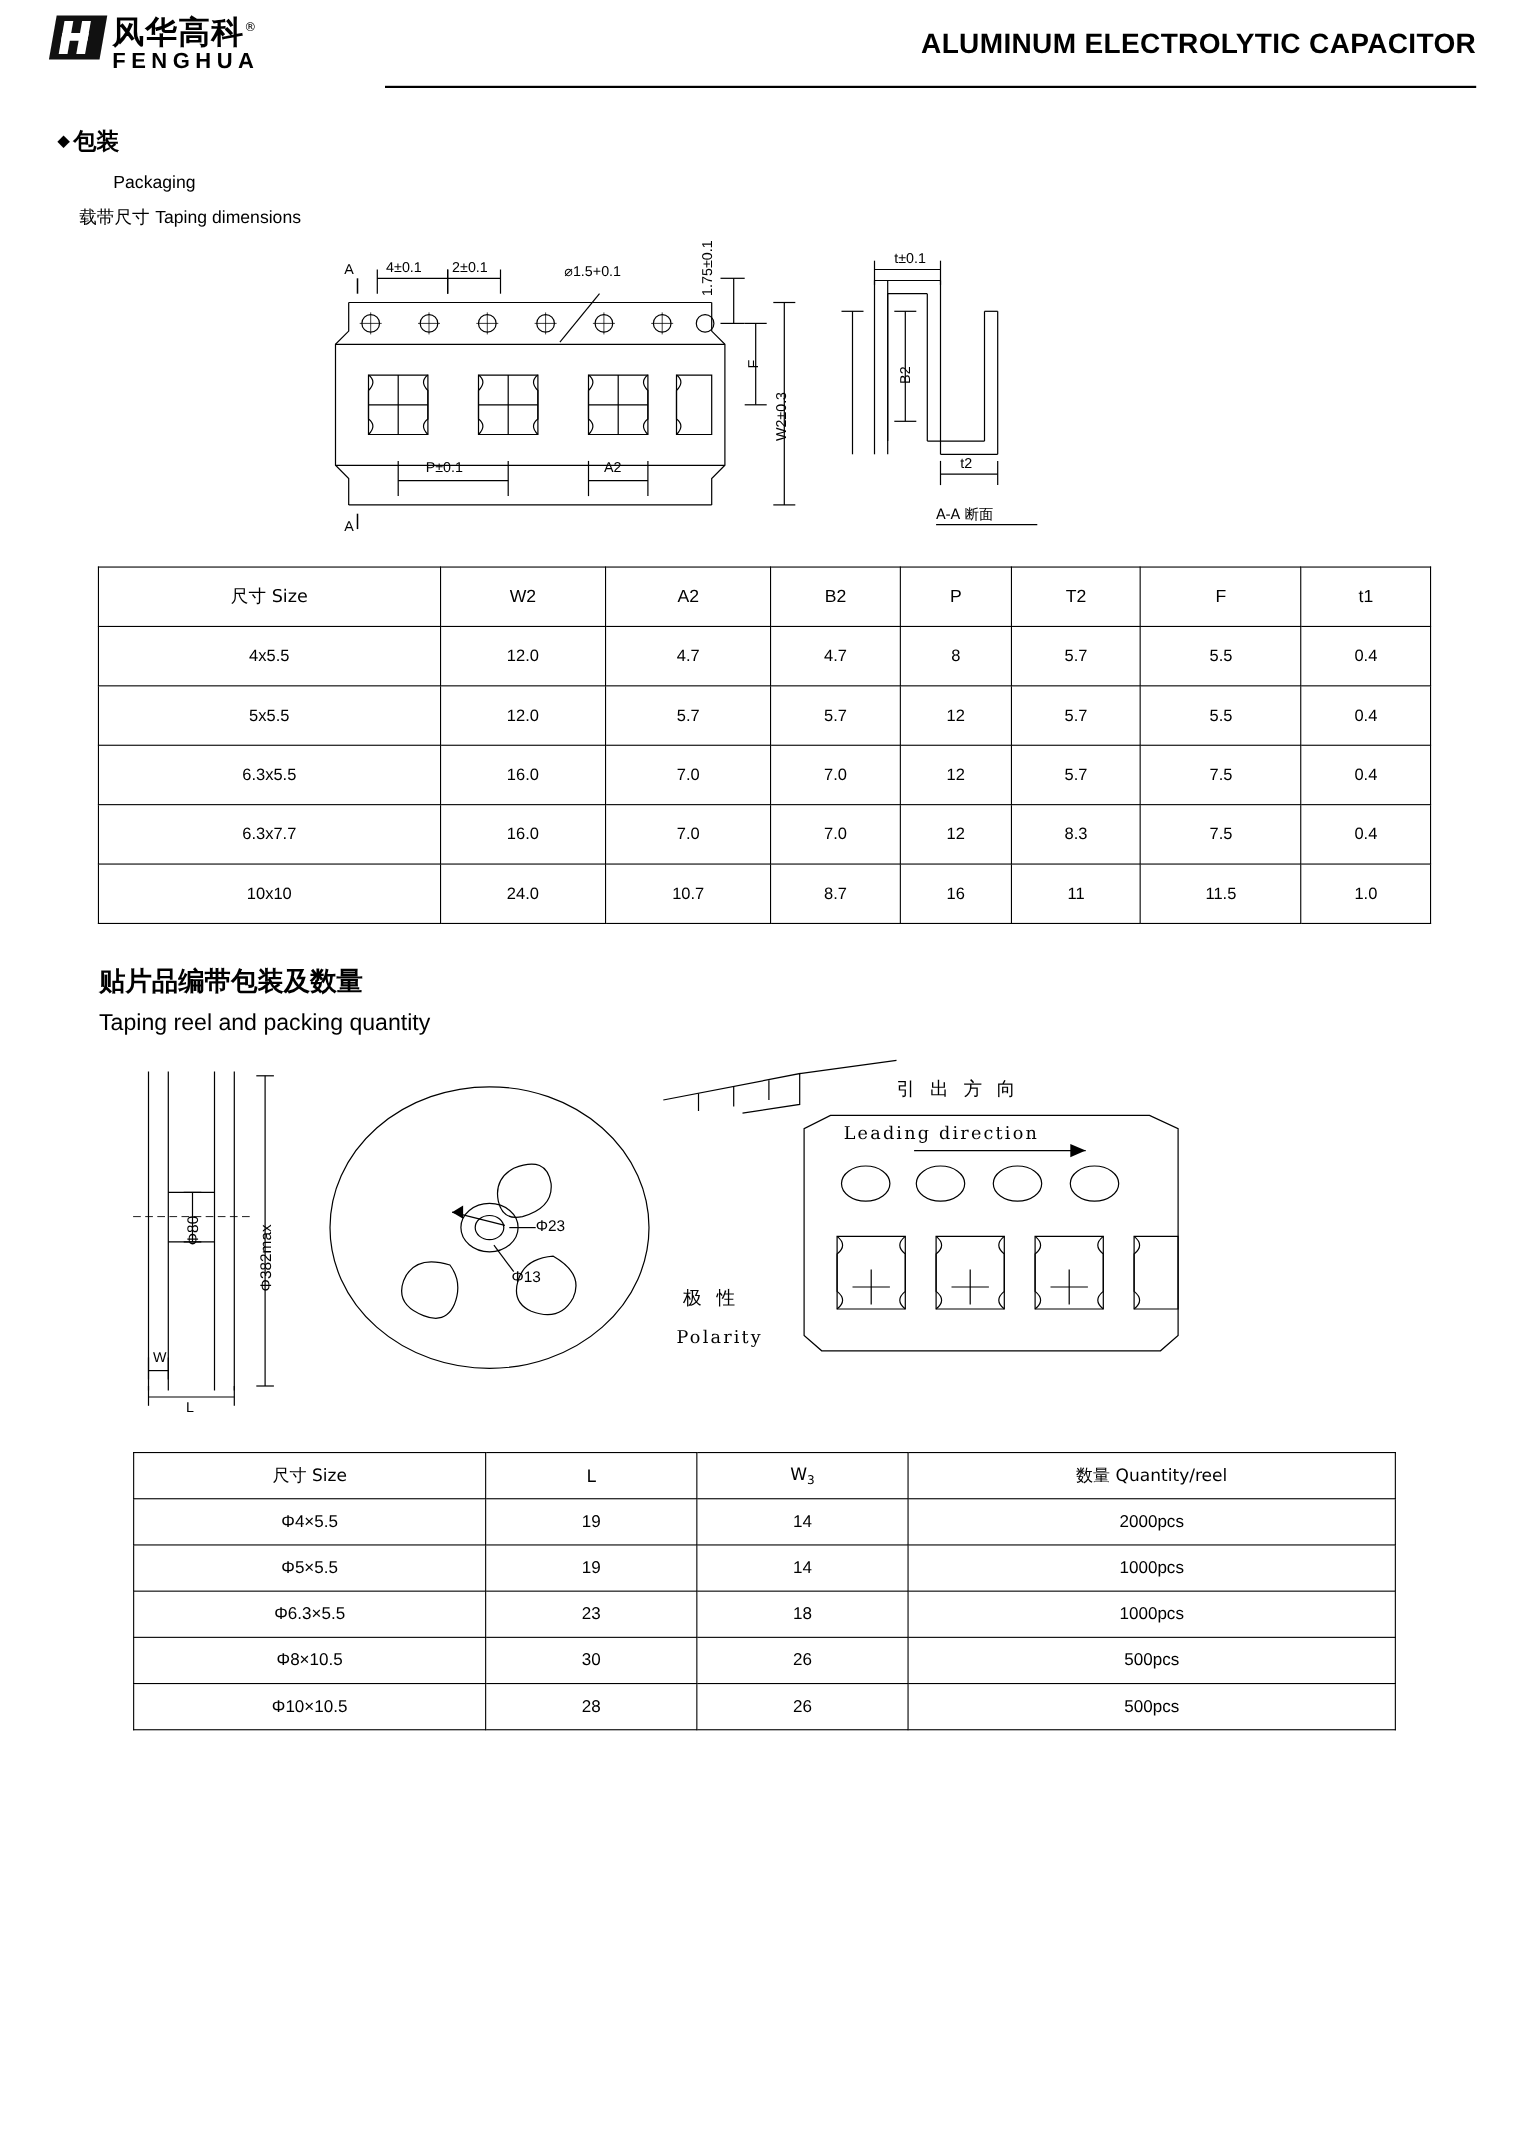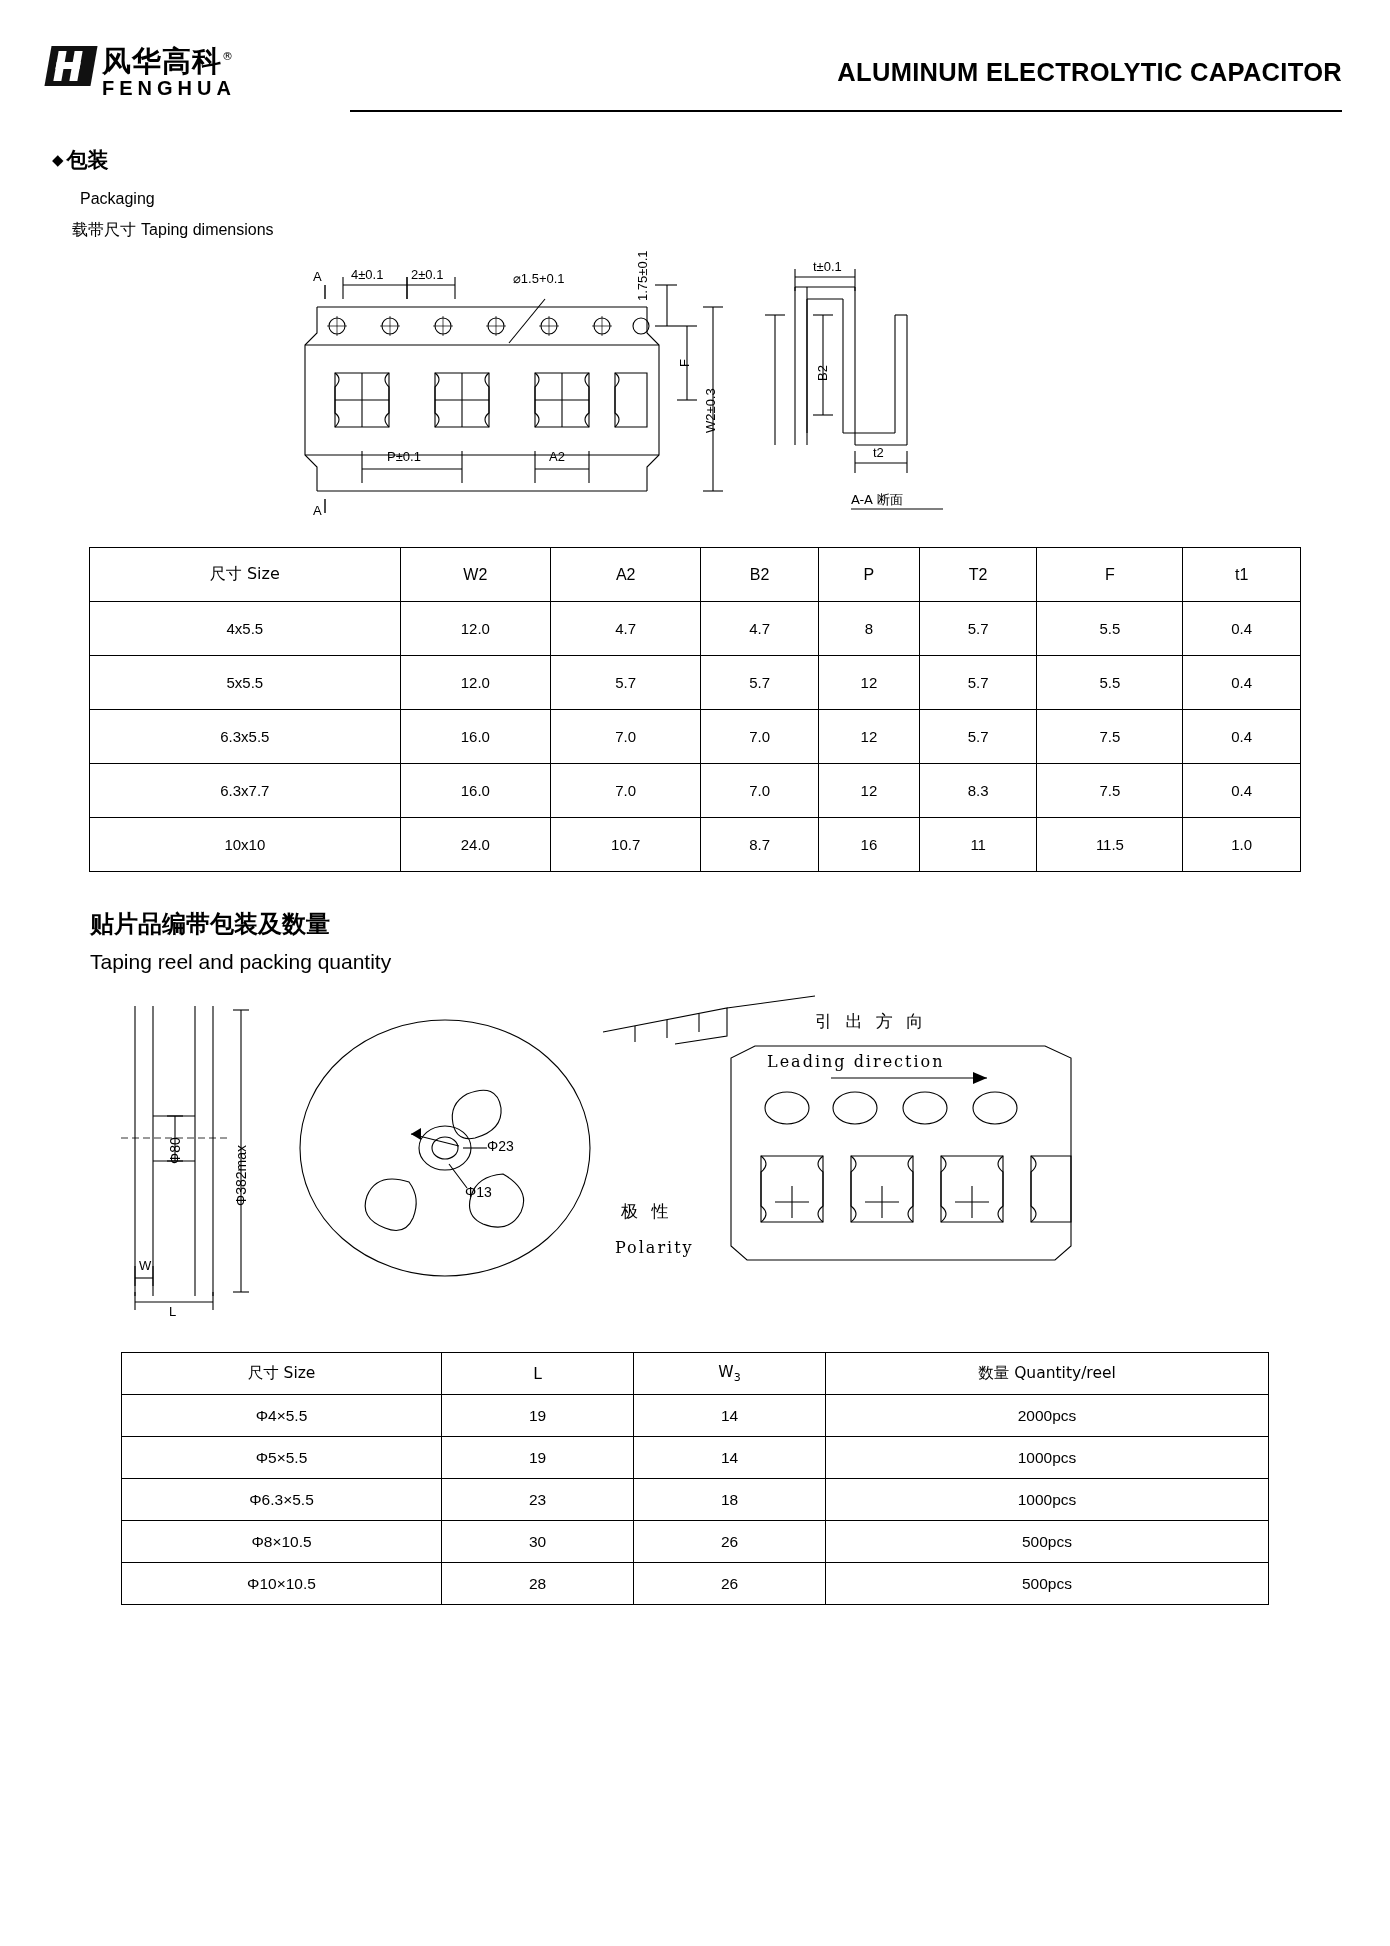--- a/index.html
+++ b/index.html
@@ -11,21 +11,20 @@
     font-family: "Liberation Sans", sans-serif;
     color: #000;
     position: relative;
   }
 
   
   .header {
     position: relative;
     height: 88px;
     padding: 0 42px;
-    margin-top: 32px;
   }
   .logo-wrap {
     position: absolute;
     left: 48px;
     top: 14px;
     display: flex;
     align-items: flex-start;
   }
   .logo-mark {
     width: 46px;
@@ -96,21 +95,21 @@
 
   
   .sec-title {
     margin: 26px 0 16px 52px;
     font-size: 21px;
     font-family: "DejaVu Sans", sans-serif;
     font-weight: bold;
   }
   .sec-title .diamond { font-size: 15px; vertical-align: 2px; margin-right: 3px; }
   .sub-en {
-    margin: 10px 0 0 80px;
+    margin: 10px 0 0 103px;
     font-size: 16px;
   }
   .sub-mixed {
     margin: 12px 0 0 72px;
     font-size: 16px;
     font-family: "DejaVu Sans", sans-serif;
   }
   .sub-mixed .en { font-family: "Liberation Sans", sans-serif; }
 
   .block-title {

